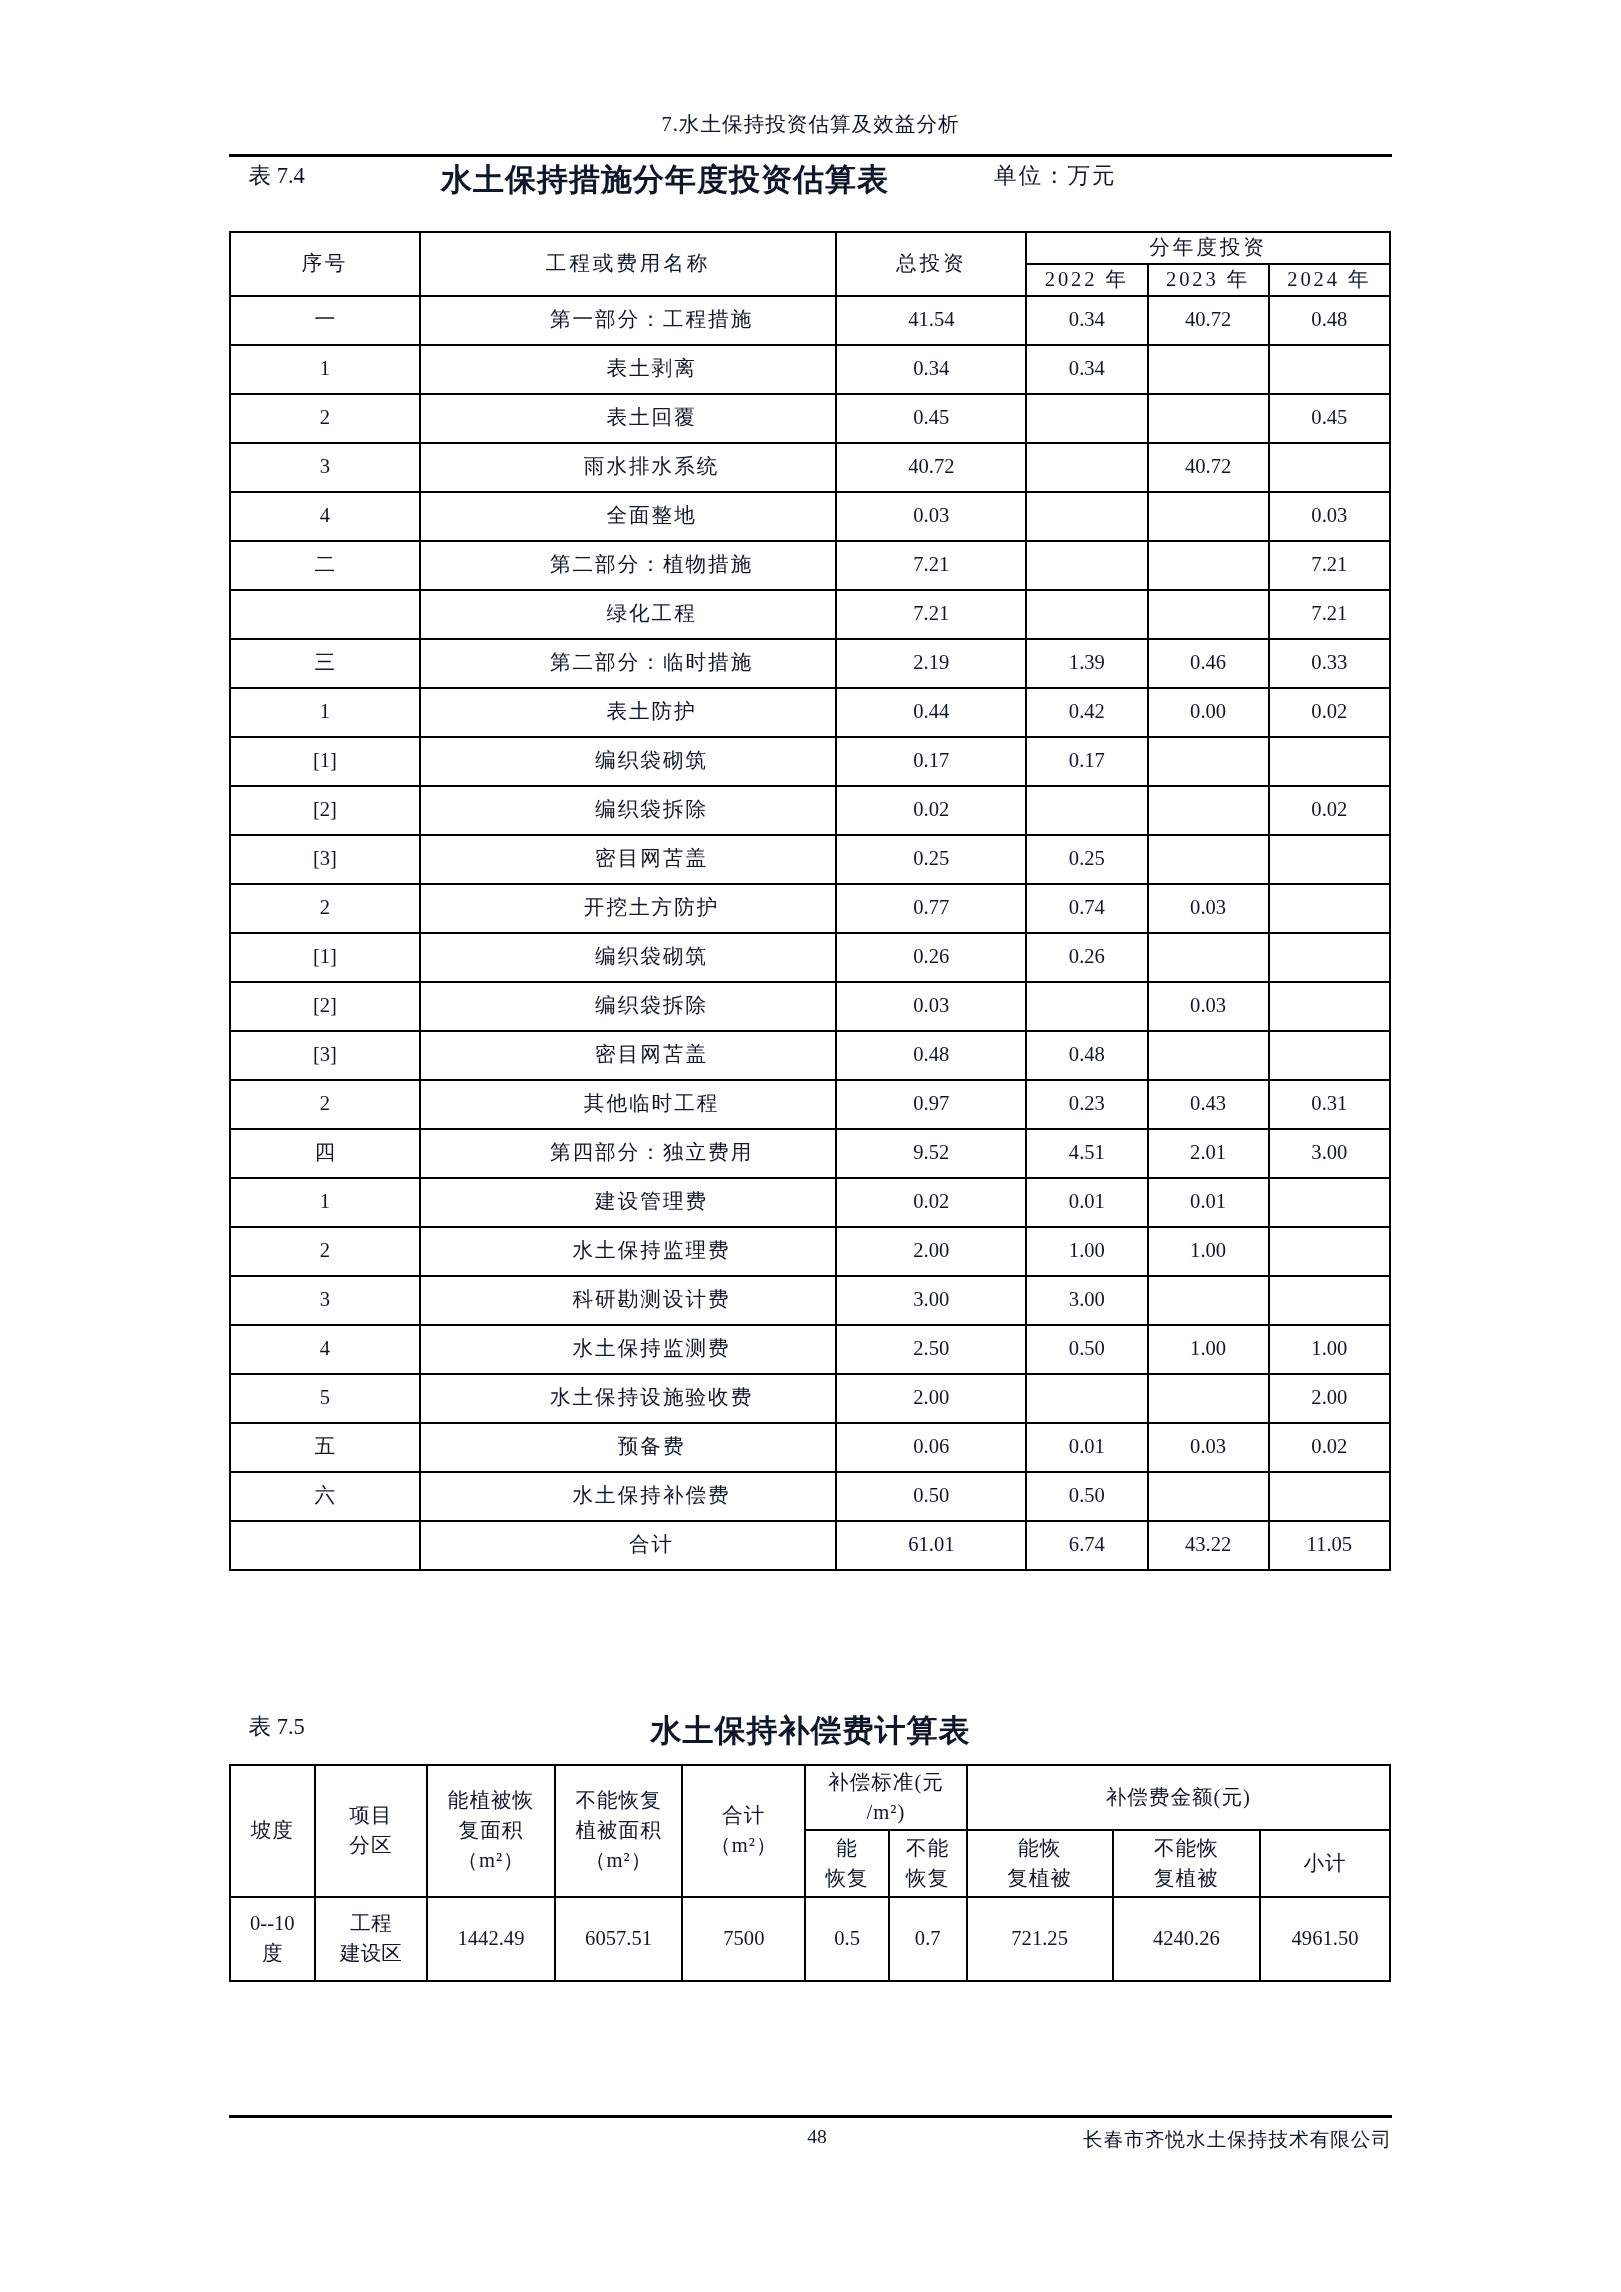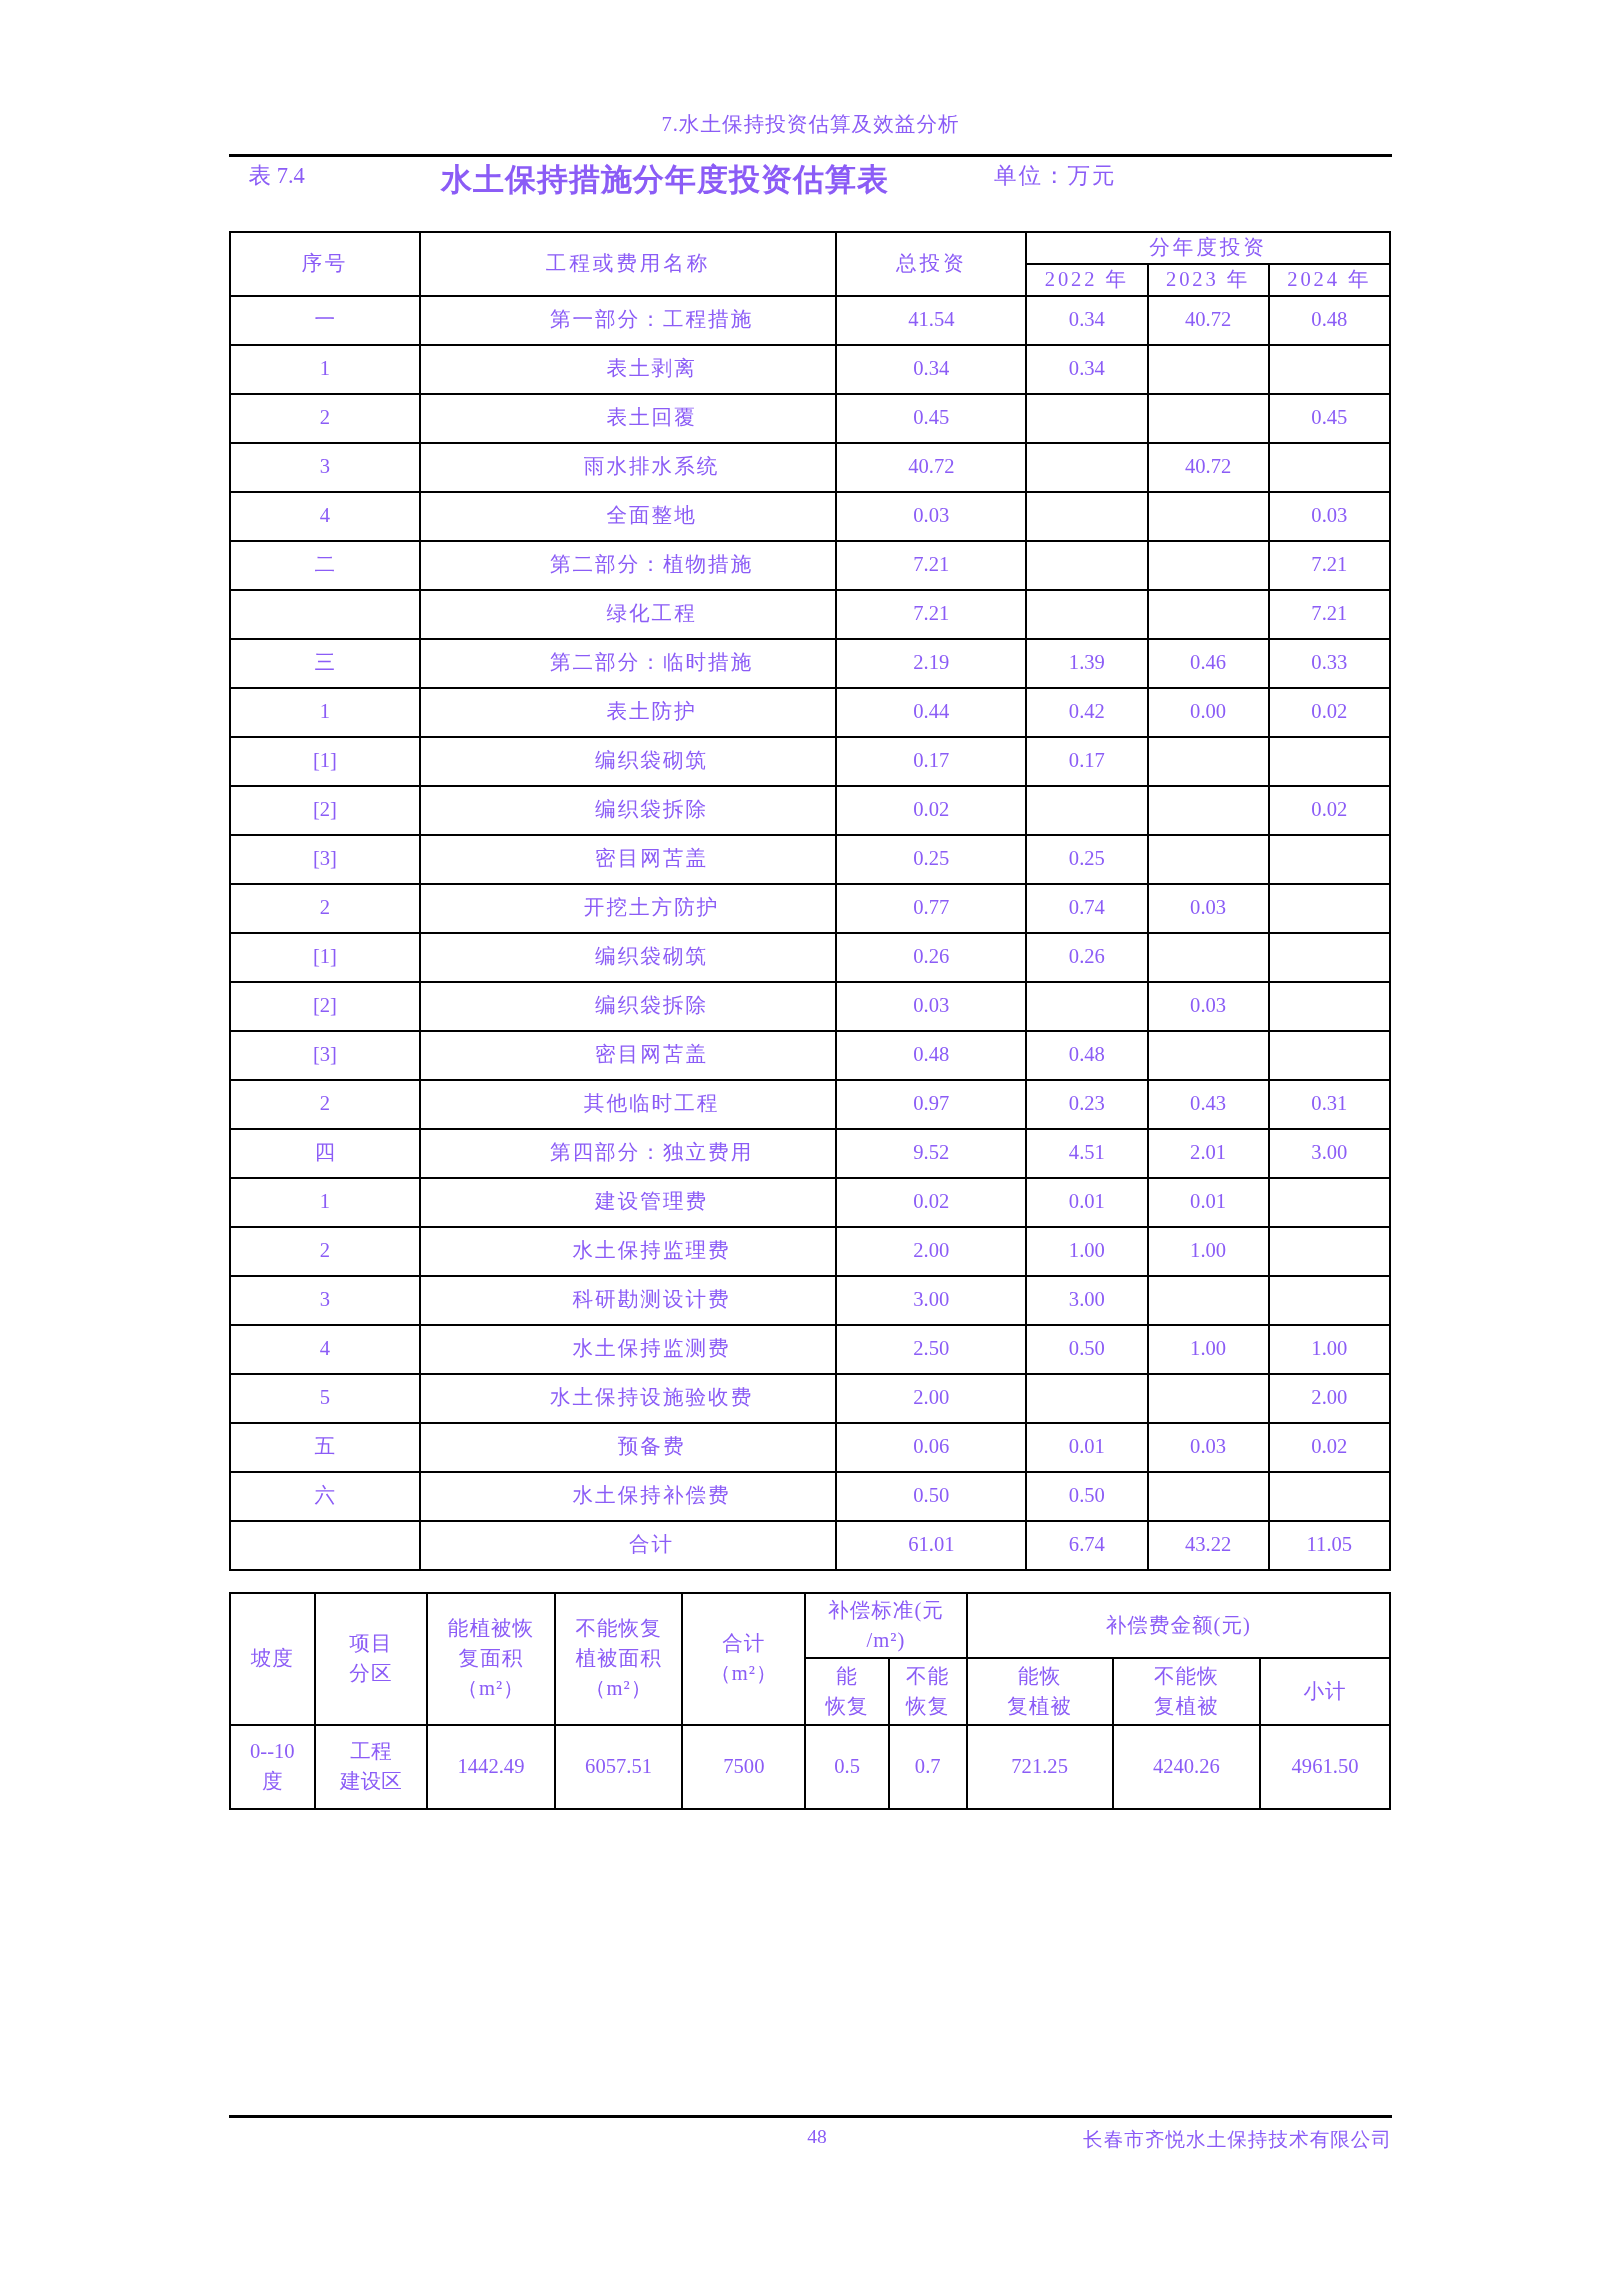--- a/index.html
+++ b/index.html
@@ -2,21 +2,21 @@
 <html><head>
 <meta charset="utf-8">
 <style>
   * { margin:0; padding:0; box-sizing:border-box; }
   html,body { background:#888; }
   .page {
     position:relative;
     width:1621px; height:2293px;
     margin:0 auto;
     background:#ffffff;
-    color:#8b5cf6;
+    color:#0f172a;
     font-family:"Liberation Serif","DejaVu Serif",serif;
     padding:110px 229px 0 229px;
     overflow:hidden;
   }
   .doc-header {
     text-align:center;
     font-size:20.6px;
     letter-spacing:1px;
   }
   .header-rule {
@@ -320,20 +320,24 @@
           <td class="c-num"></td>
           <td class="c-name">合计</td>
           <td class="c-num">61.01</td>
           <td class="c-num">6.74</td>
           <td class="c-num">43.22</td>
           <td class="c-num">11.05</td>
         </tr>
       </tbody>
   </table>
 
+  <div class="caption-row caption-row-75">
+    <span class="cap-label">表 7.5</span>
+    <span class="cap-title cap-title-75">水土保持补偿费计算表</span>
+  </div>
 
   <table class="t75">
     <colgroup>
       <col style="width:7.3%">
       <col style="width:9.7%">
       <col style="width:11.0%">
       <col style="width:11.0%">
       <col style="width:10.6%">
       <col style="width:7.2%">
       <col style="width:6.7%">

